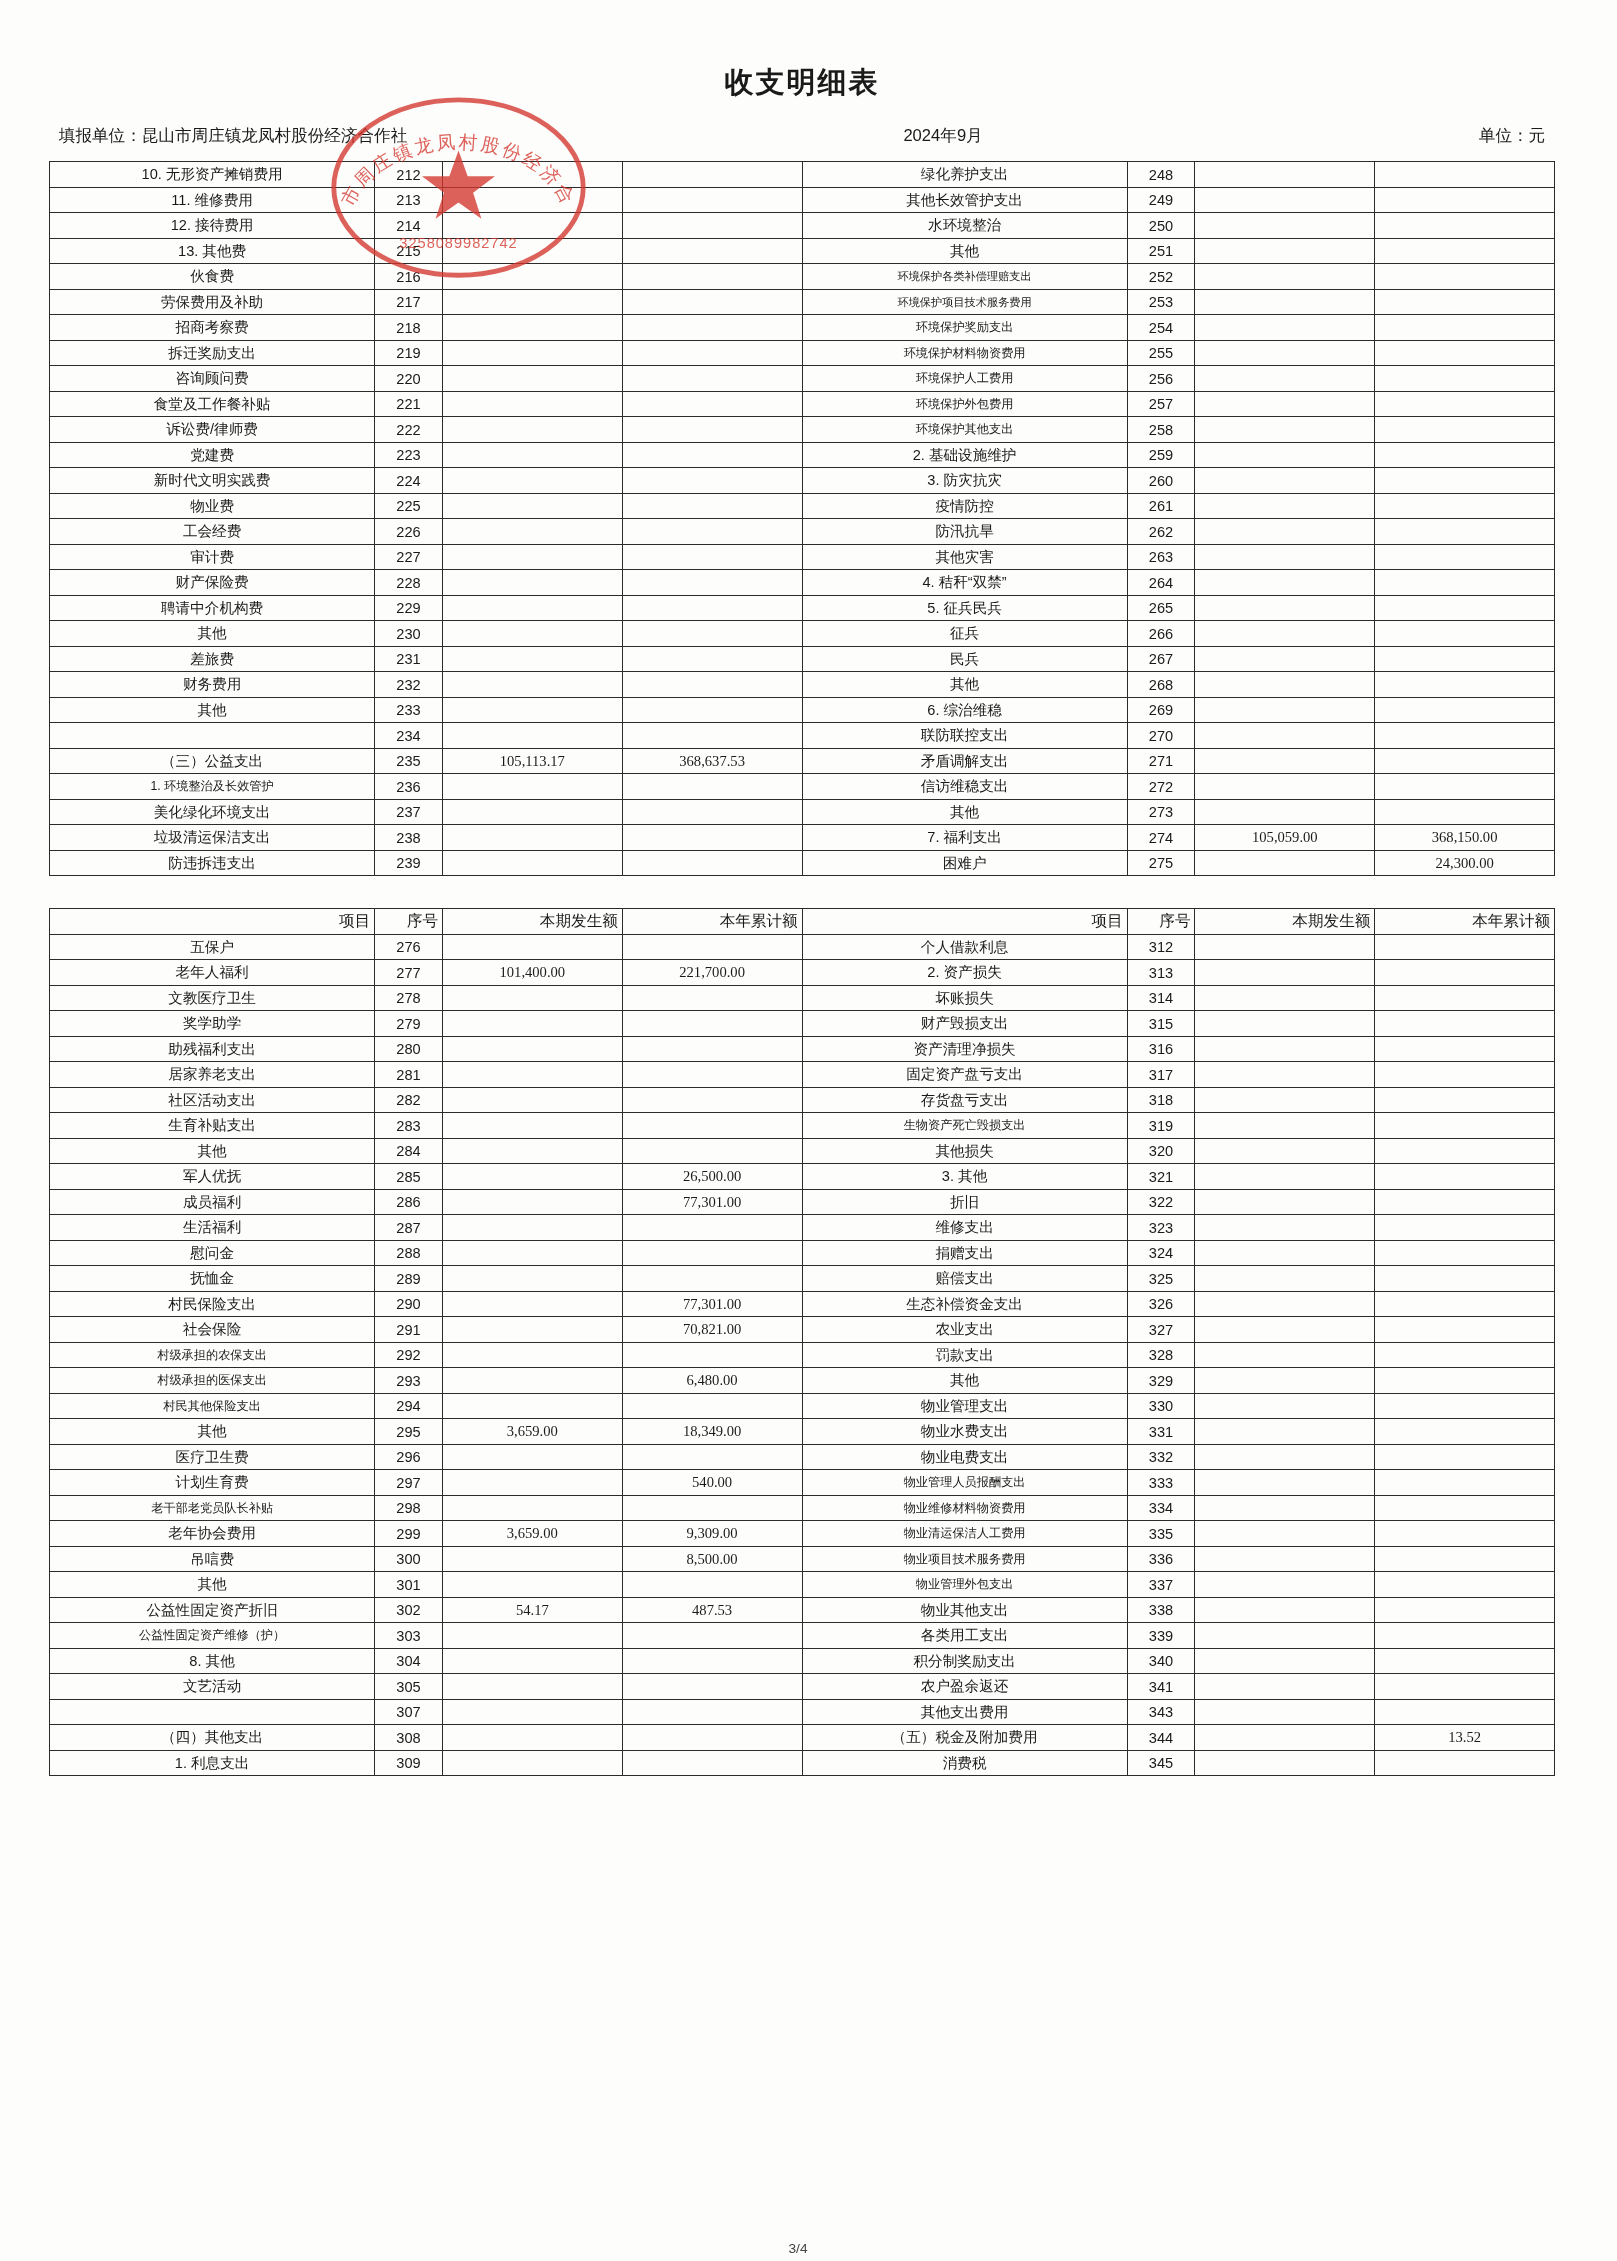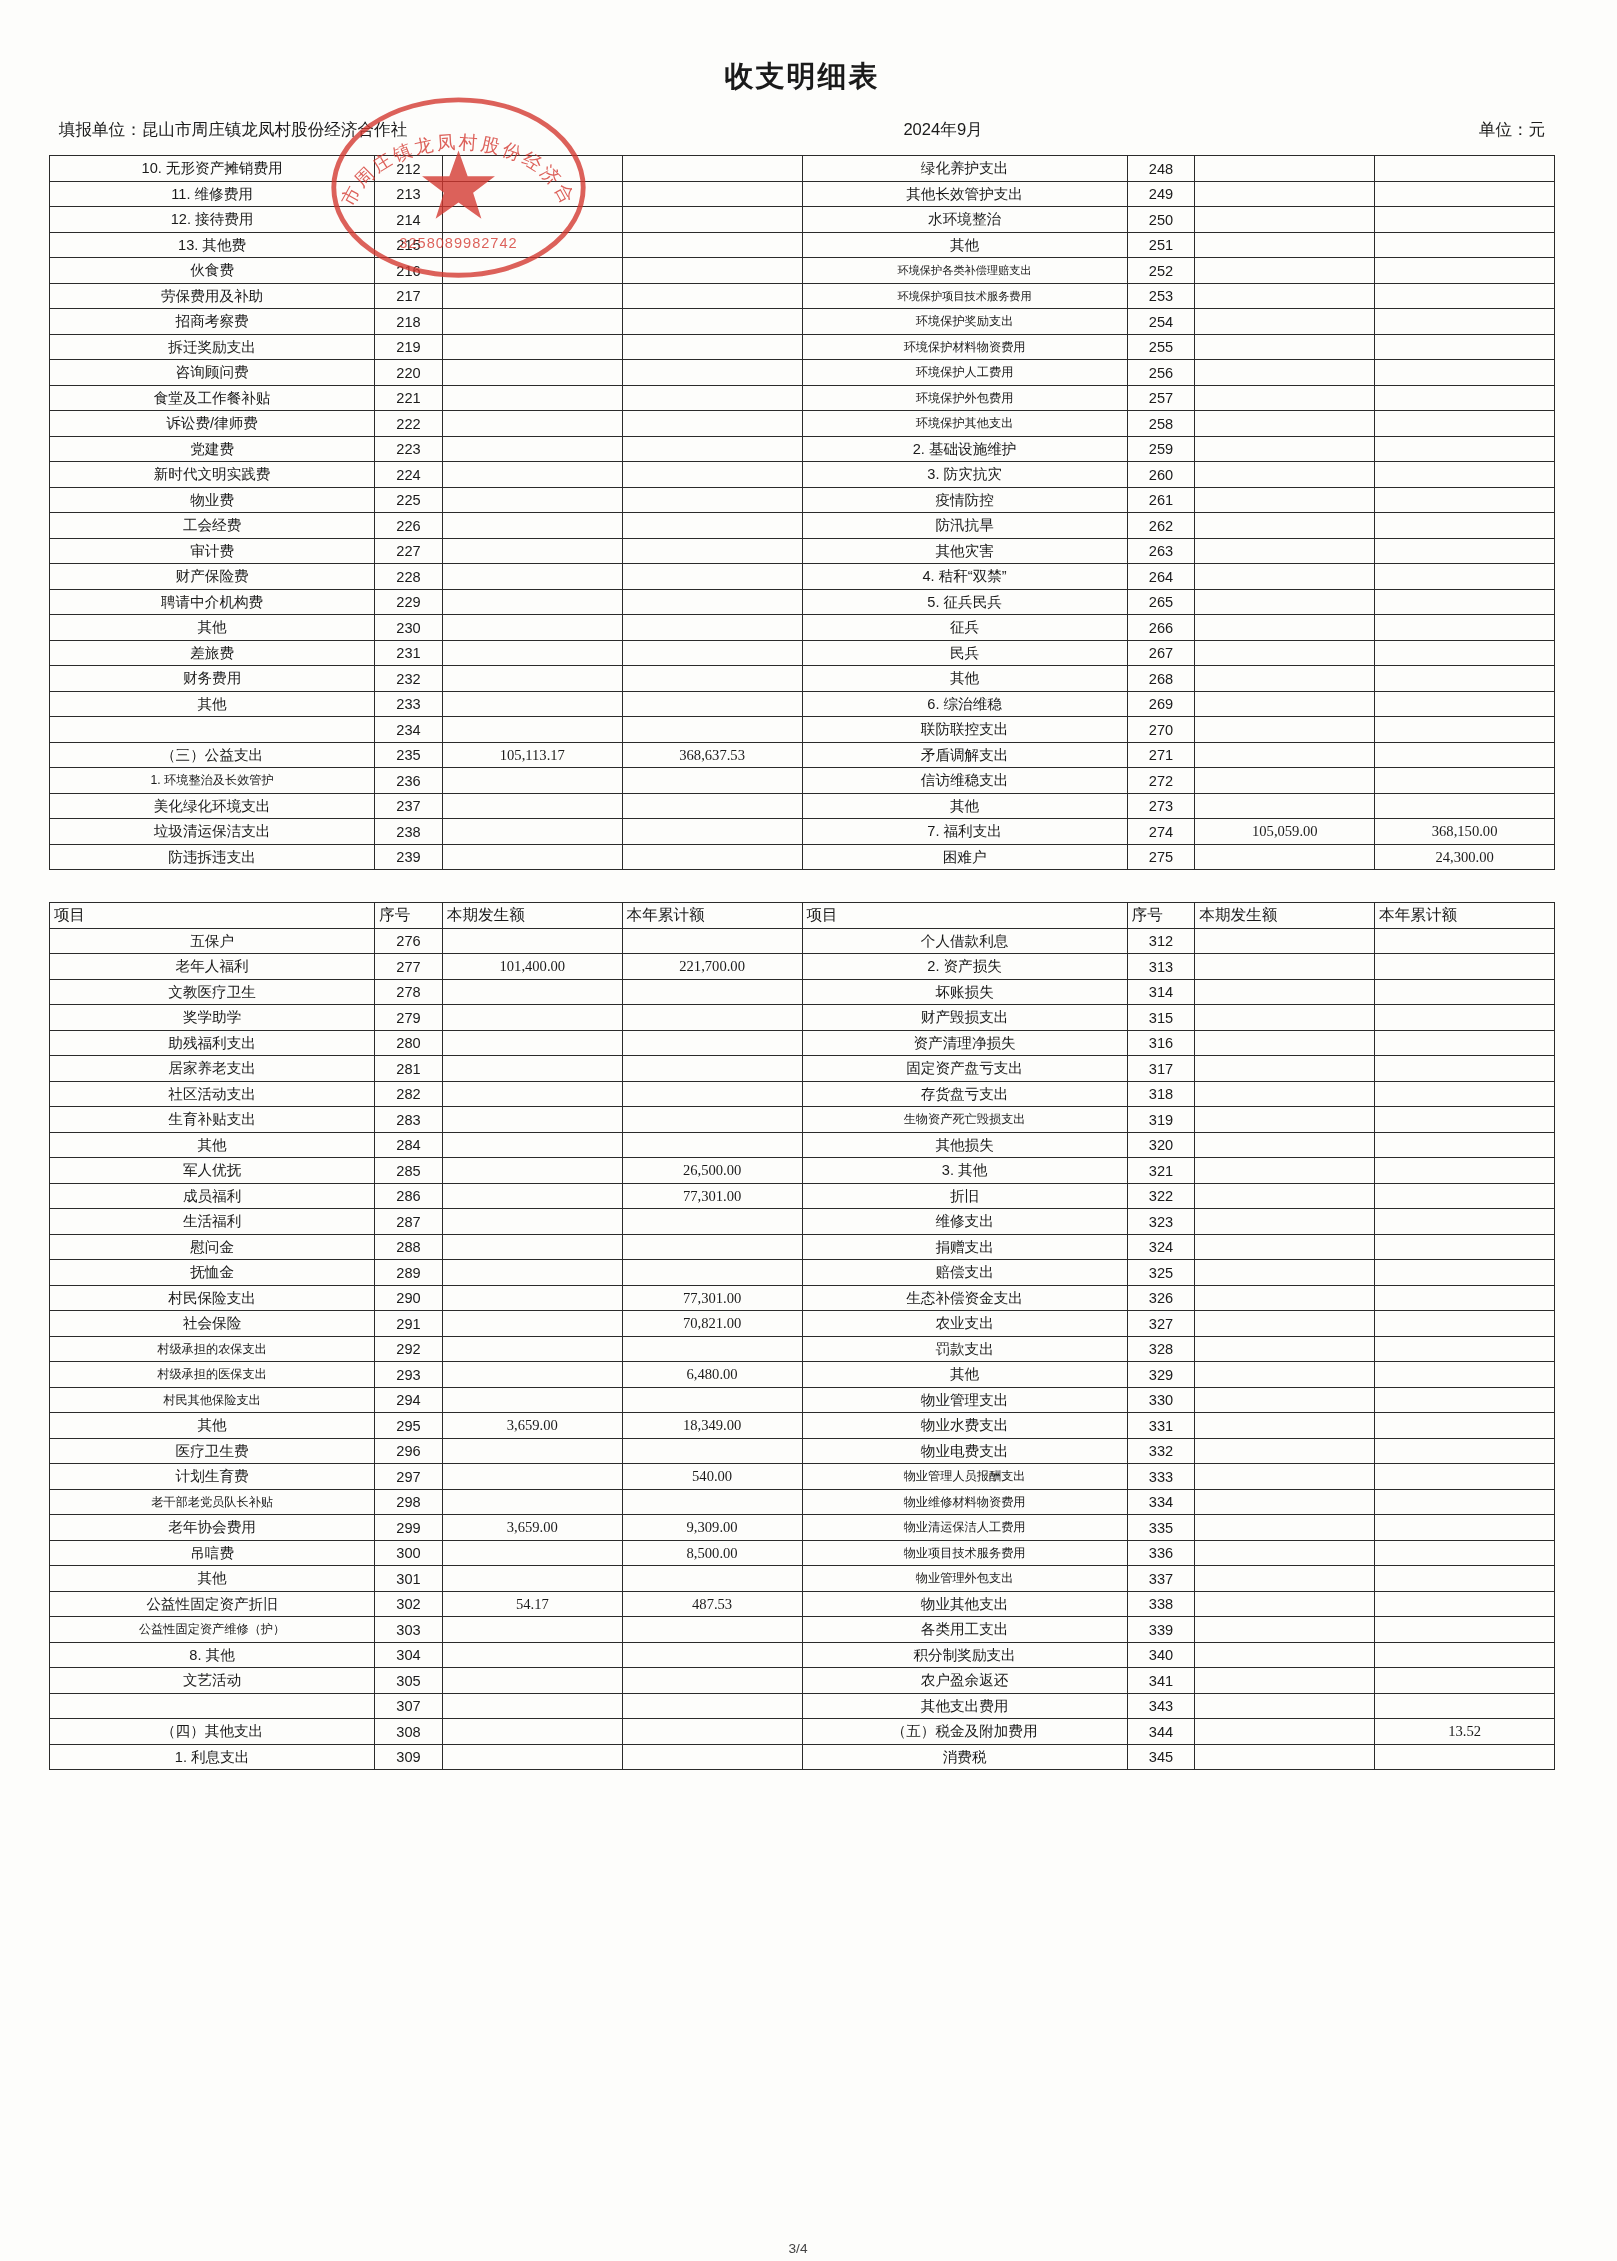--- a/index.html
+++ b/index.html
@@ -4,21 +4,21 @@
 <style>
   html,body{margin:0;padding:0;}
   body{
     width:1618px;height:2262px;
     background:#fdfdfb;
     font-family:"Liberation Sans","DejaVu Sans",sans-serif;
     color:#1a1a1a;
     position:relative;
     overflow:hidden;
   }
-  .page{position:relative;width:1604px;height:2262px;box-sizing:border-box;padding:10px 49px;}
+  .page{position:relative;width:1604px;height:2262px;box-sizing:border-box;padding:16px 49px;}
   .doc-title{
     text-align:center;
     font-size:29px;
     font-weight:700;
     letter-spacing:2px;
     padding-top:47px;
     padding-bottom:21.5px;
   }
   .meta-row{
     display:flex;
@@ -42,21 +42,21 @@
     border:1px solid #2b2b2b;
     height:24.5px;
     padding:0 3.9px;
     overflow:hidden;
     white-space:nowrap;
     font-weight:400;
   }
   .c-name{text-align:center;}
   .c-no{text-align:center;width:59px;}
   .c-amt{text-align:center;width:171px;font-family:"Liberation Serif","DejaVu Serif",serif;font-size:14.6px;}
-  .hdr td{text-align:left;font-size:15.6px;}
+  .hdr td{text-align:right;font-size:15.6px;}
   .sm{font-size:12.2px;}
   .xsm{font-size:11.2px;}
   .bold{font-weight:700;}
   .tbl-gap{height:25px;}
 
   
   .lvl1{padding-left:0px;}
   .lvl2{padding-left:13.7px;}
   .lvl3{padding-left:27px;}
 

